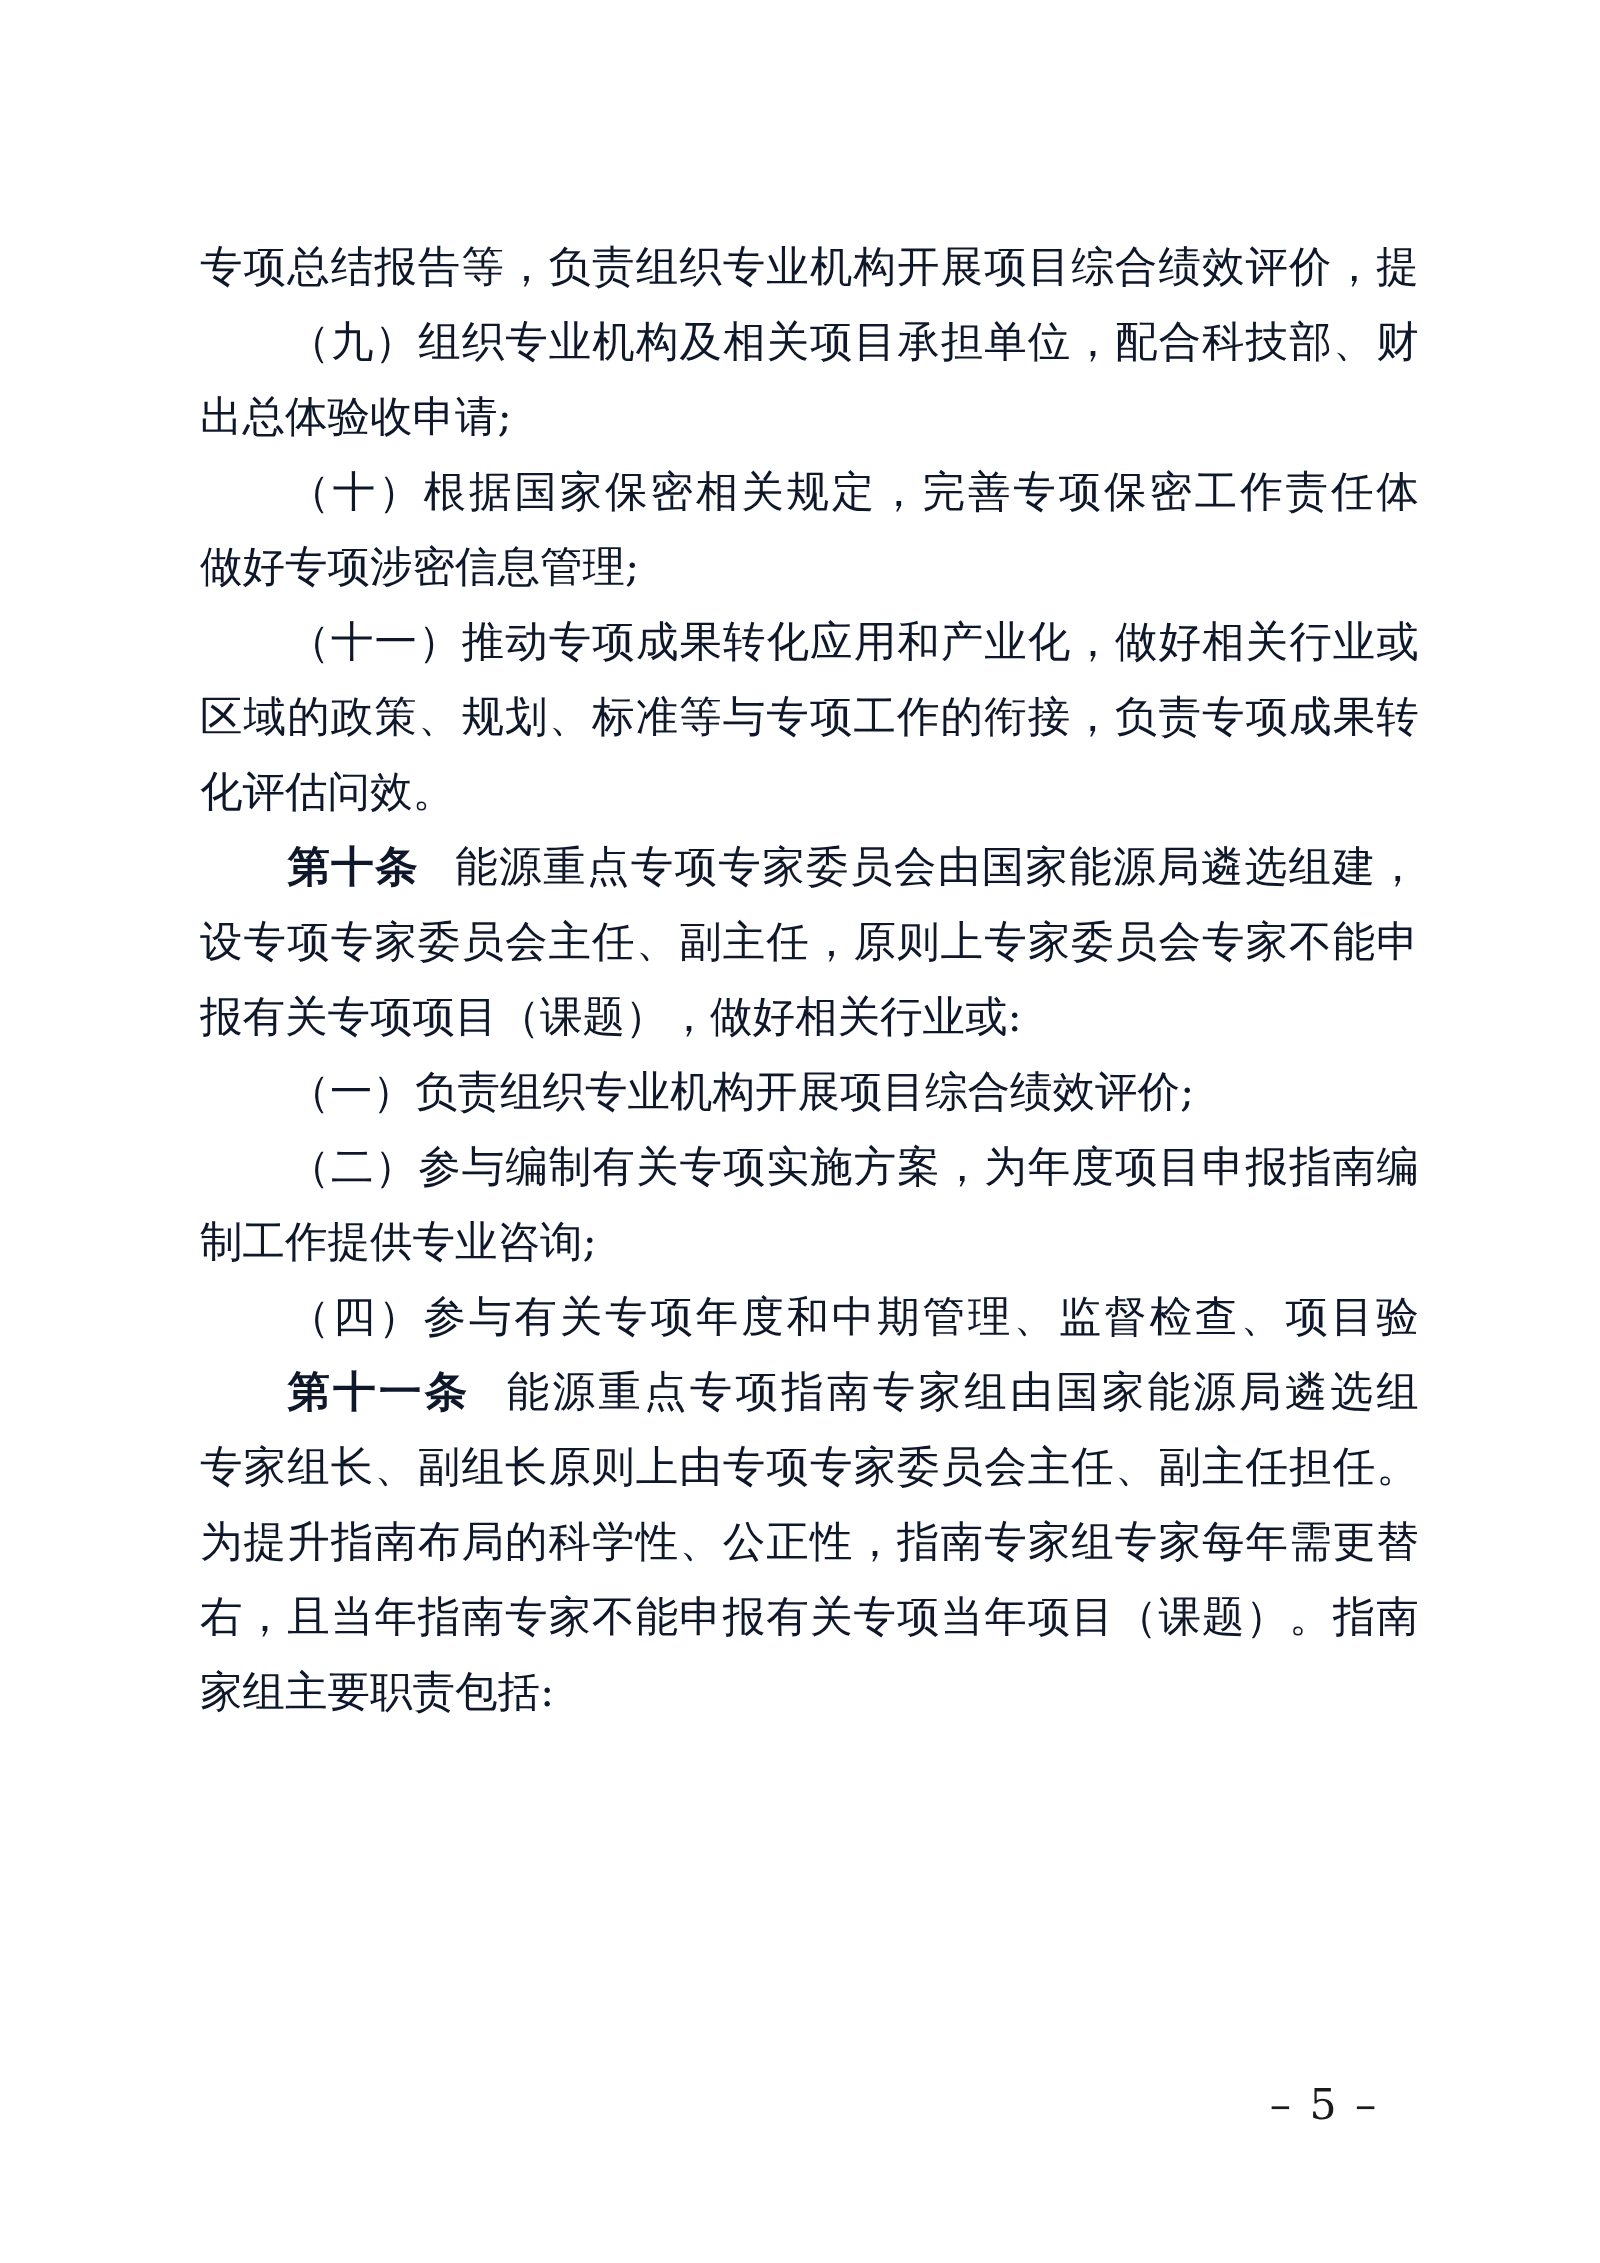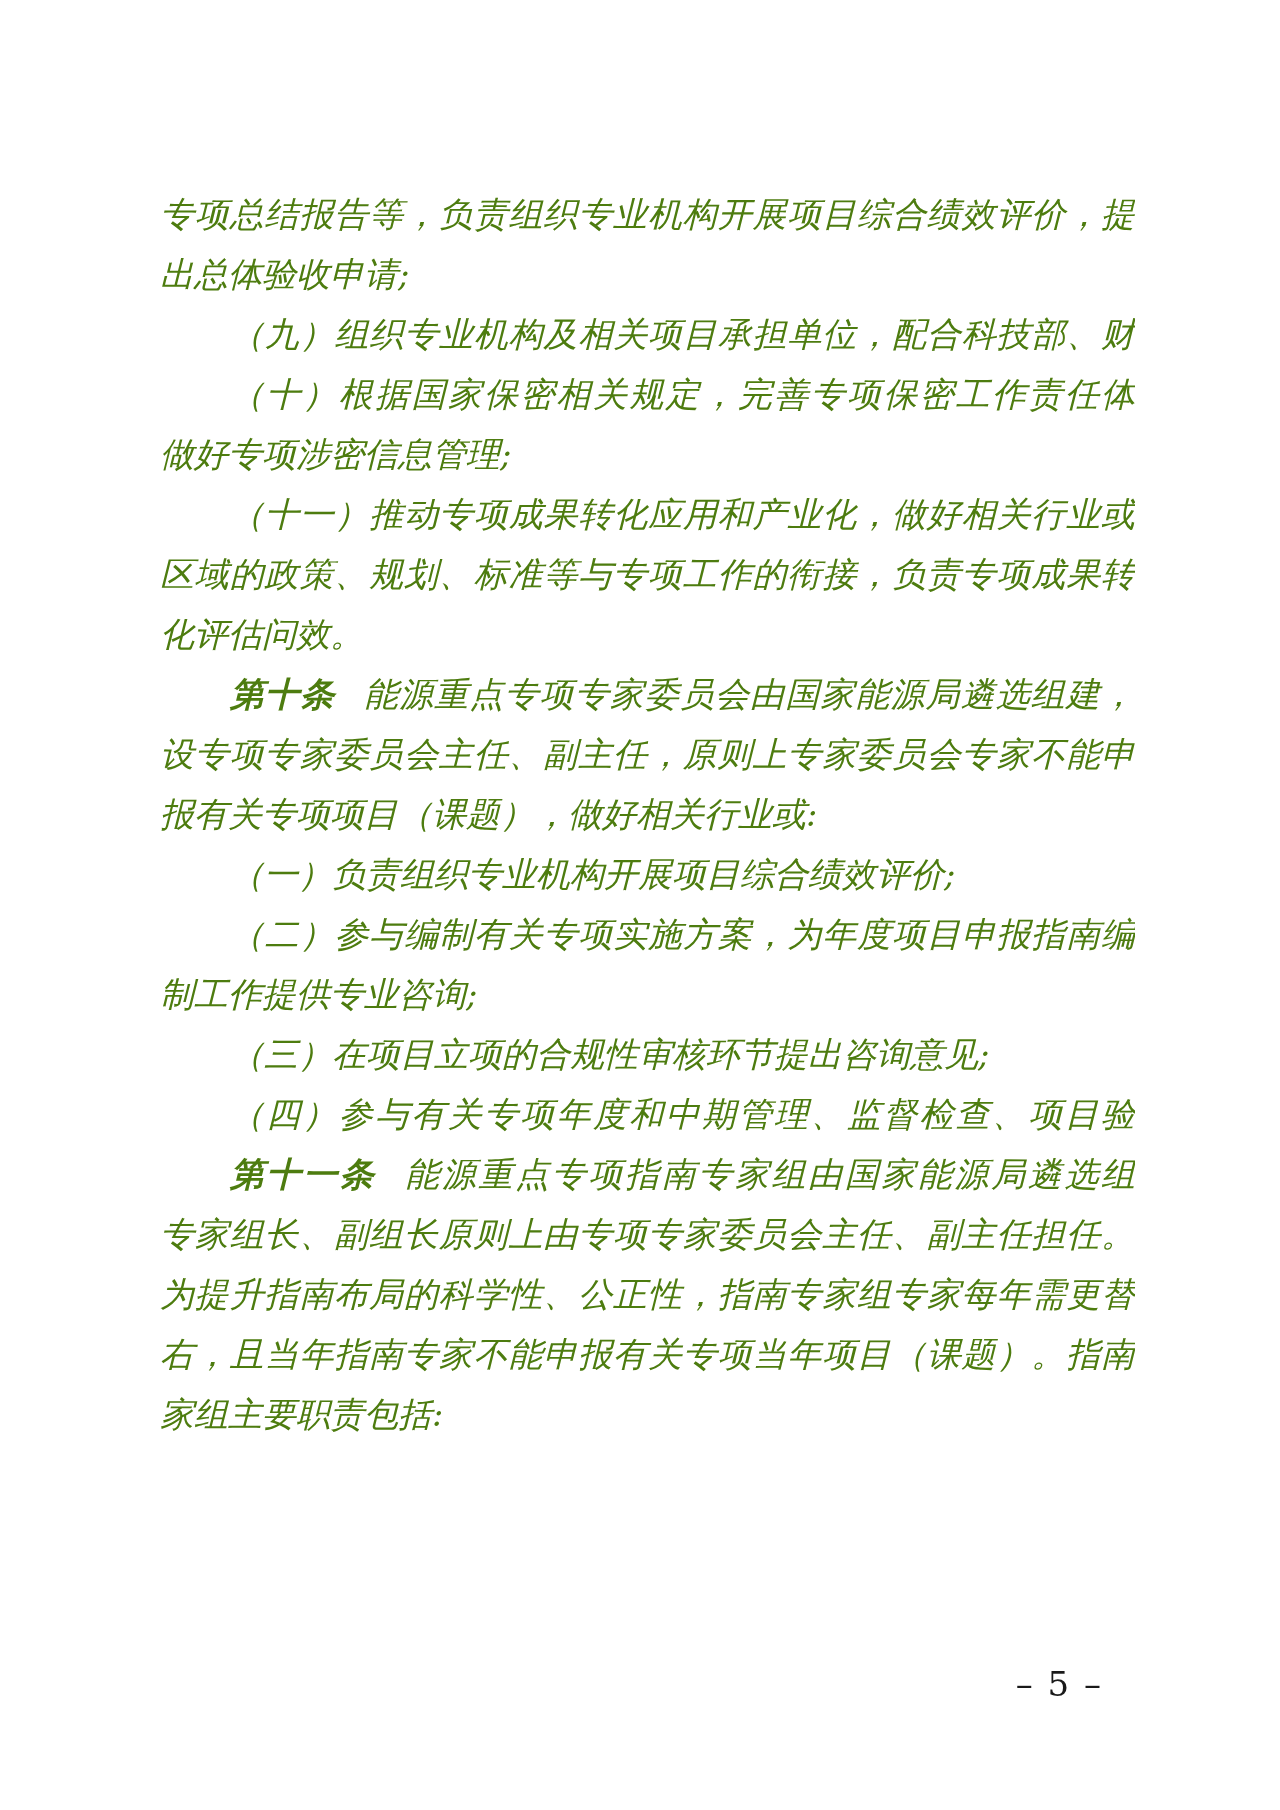--- a/index.html
+++ b/index.html
@@ -24,25 +24,24 @@
   .body-text {
     position: absolute;
     left: 160px;
     top: 184px;
     width: 975px;
   }
   .line {
     font-size: 34px;
     line-height: 60px;
     height: 60px;
-    color: #4d7c0f;
+    color: #0f172a;
     text-align: left;
     white-space: normal;
     overflow: hidden;
-    font-style: italic;
   }
   
   .line.fill {
     text-align: justify;
     text-align-last: justify;
     text-justify: inter-character;
   }
   
   .line.indent {
     padding-left: 70px;
@@ -66,34 +65,33 @@
     color: #1a1a1a;
     letter-spacing: 2px;
   }
 </style>
 </head>
 <body>
 
 <div class="page">
   <div class="body-text">
       <div class="line fill"><span class="line-text">专项总结报告等，负责组织专业机构开展项目综合绩效评价，提</span></div>
+      <div class="line indent fill"><span class="line-text">（九）组织专业机构及相关项目承担单位，配合科技部、财</span></div>
       <div class="line"><span class="line-text">出总体验收申请;</span></div>
-      <div class="line indent fill"><span class="line-text">（九）组织专业机构及相关项目承担单位，配合科技部、财</span></div>
       <div class="line indent fill"><span class="line-text">（十）根据国家保密相关规定，完善专项保密工作责任体系，</span></div>
       <div class="line"><span class="line-text">做好专项涉密信息管理;</span></div>
       <div class="line indent fill"><span class="line-text">（十一）推动专项成果转化应用和产业化，做好相关行业或</span></div>
       <div class="line fill"><span class="line-text">区域的政策、规划、标准等与专项工作的衔接，负责专项成果转</span></div>
       <div class="line"><span class="line-text">化评估问效。</span></div>
       <div class="line indent fill"><span class="term">第十条</span><span class="line-text">能源重点专项专家委员会由国家能源局遴选组建，</span></div>
       <div class="line fill"><span class="line-text">设专项专家委员会主任、副主任，原则上专家委员会专家不能申</span></div>
       <div class="line"><span class="line-text">报有关专项项目（课题），做好相关行业或:</span></div>
       <div class="line indent"><span class="line-text">（一）负责组织专业机构开展项目综合绩效评价;</span></div>
       <div class="line indent fill"><span class="line-text">（二）参与编制有关专项实施方案，为年度项目申报指南编</span></div>
       <div class="line"><span class="line-text">制工作提供专业咨询;</span></div>
-      <div class="line indent"><span class="line-text">（三）在项目立项的合规性审核环节提出咨询意见;</span></div>
       <div class="line indent fill"><span class="line-text">（四）参与有关专项年度和中期管理、监督检查、项目验收、</span></div>
       <div class="line indent fill"><span class="term">第十一条</span><span class="line-text">能源重点专项指南专家组由国家能源局遴选组建，</span></div>
       <div class="line fill"><span class="line-text">专家组长、副组长原则上由专项专家委员会主任、副主任担任。</span></div>
       <div class="line fill"><span class="line-text">为提升指南布局的科学性、公正性，指南专家组专家每年需更替</span></div>
       <div class="line fill"><span class="line-text">右，且当年指南专家不能申报有关专项当年项目（课题）。指南专</span></div>
       <div class="line"><span class="line-text">家组主要职责包括:</span></div>
     </div>
   <div class="footer-page-number">– 5 –</div>
 </div>
 

